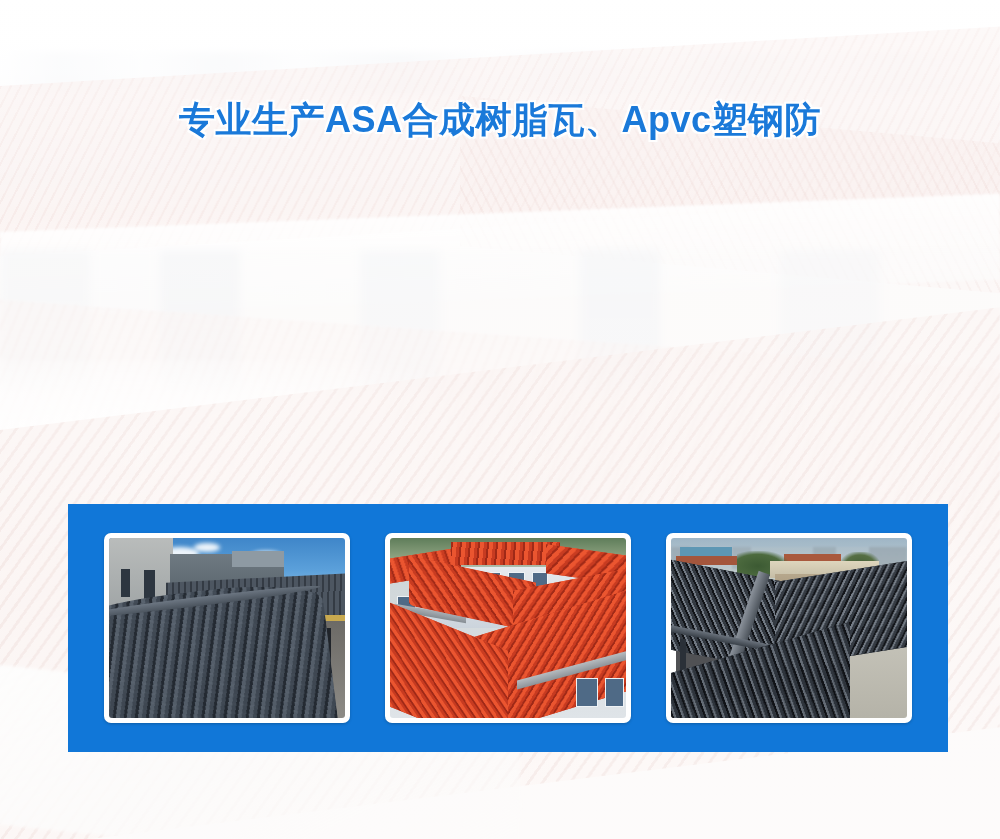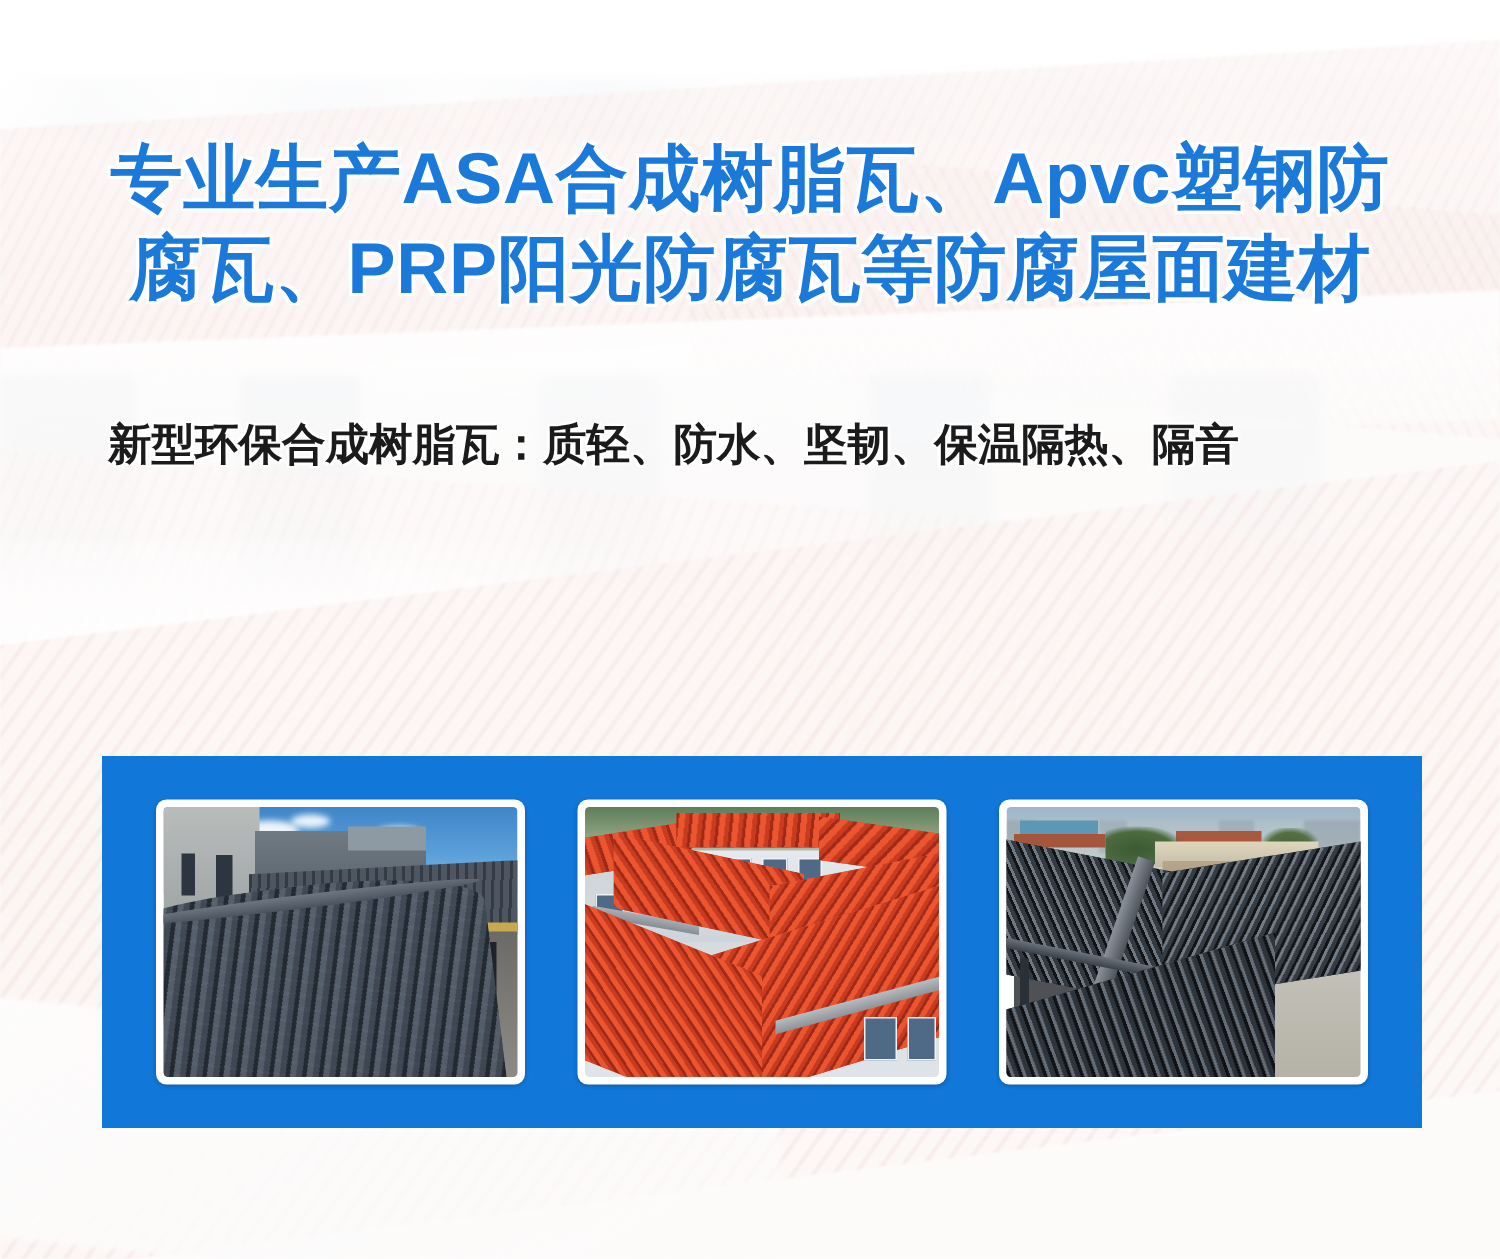--- a/index.html
+++ b/index.html
@@ -127,21 +127,21 @@
       linear-gradient(180deg, rgba(255,255,255,.82) 0%, rgba(255,255,255,.62) 26%,
         rgba(255,255,255,.66) 46%, rgba(255,255,255,.58) 64%, rgba(255,255,255,.60) 100%);
   }
 
   
   .headline{
     position:absolute;
     left:0; right:0; top:90px;
     padding:0 58px;
     text-align:center;
-    font-size:48px;
+    font-size:36px;
     line-height:60px;
     font-weight:700;
     letter-spacing:.5px;
     color:#1a79d9;
     text-shadow:
       -2px -2px 0 rgba(255,255,255,.92),
        2px -2px 0 rgba(255,255,255,.92),
       -2px  2px 0 rgba(255,255,255,.92),
        2px  2px 0 rgba(255,255,255,.92),
        0    0   6px rgba(255,255,255,.95);
@@ -431,25 +431,23 @@
   <div class="bg-layer bg-wall"></div>
   <div class="bg-layer bg-blocks"></div>
   <div class="bg-layer bg-roof-b"></div>
   <div class="bg-layer bg-sweep"></div>
   <div class="bg-layer bg-roof-c"></div>
   <div class="bg-layer bg-eave"></div>
   <div class="bg-layer bg-veil"></div>
 
   <h1 class="headline">
     <span class="hl-line">专业生产ASA合成树脂瓦、Apvc塑钢防</span>
-    <span class="hl-line">腐瓦、PRP阳光防腐瓦等防腐屋面建材</span>
   </h1>
 
   <div class="subcopy">
-    <span class="sc-line">新型环保合成树脂瓦：质轻、防水、坚韧、保温隔热、隔音</span>
   </div>
 
   <div class="gallery">
 
     <div class="thumb">
       <div class="thumb-inner ph1">
         <div class="sky"></div>
         <div class="cloud c1"></div>
           <div class="cloud c2"></div>
           <div class="cloud c3"></div>

